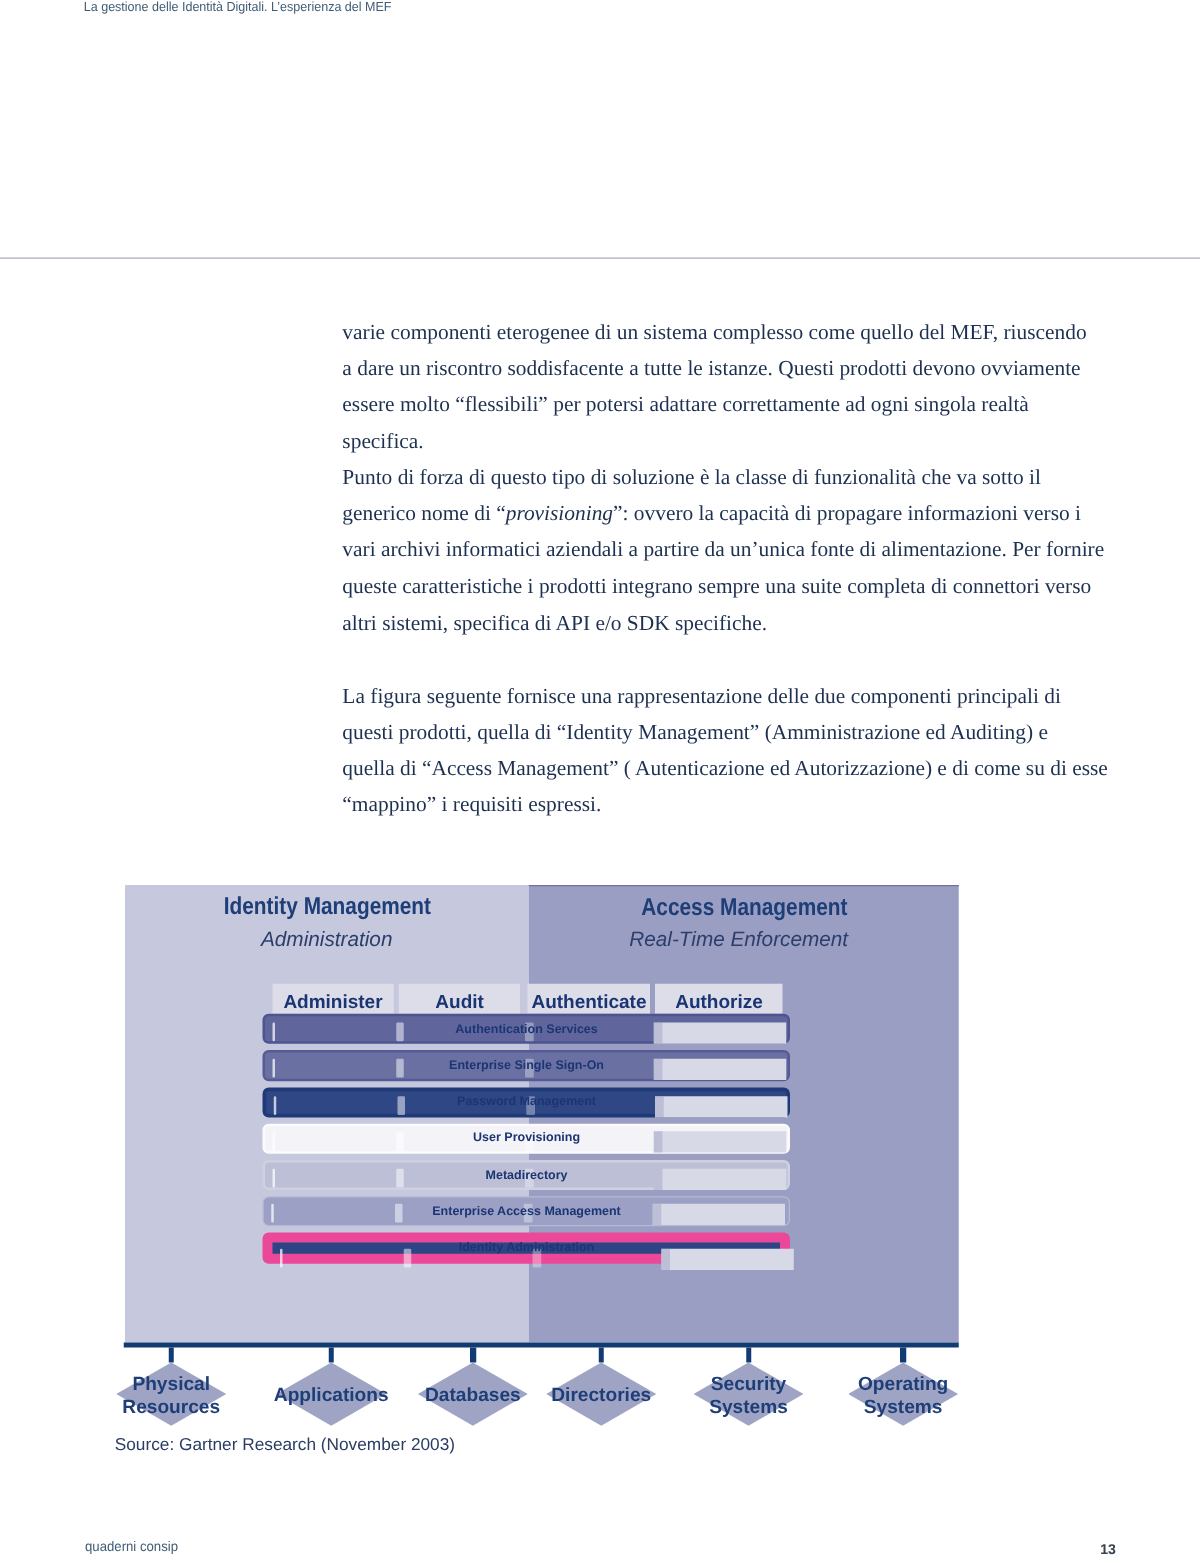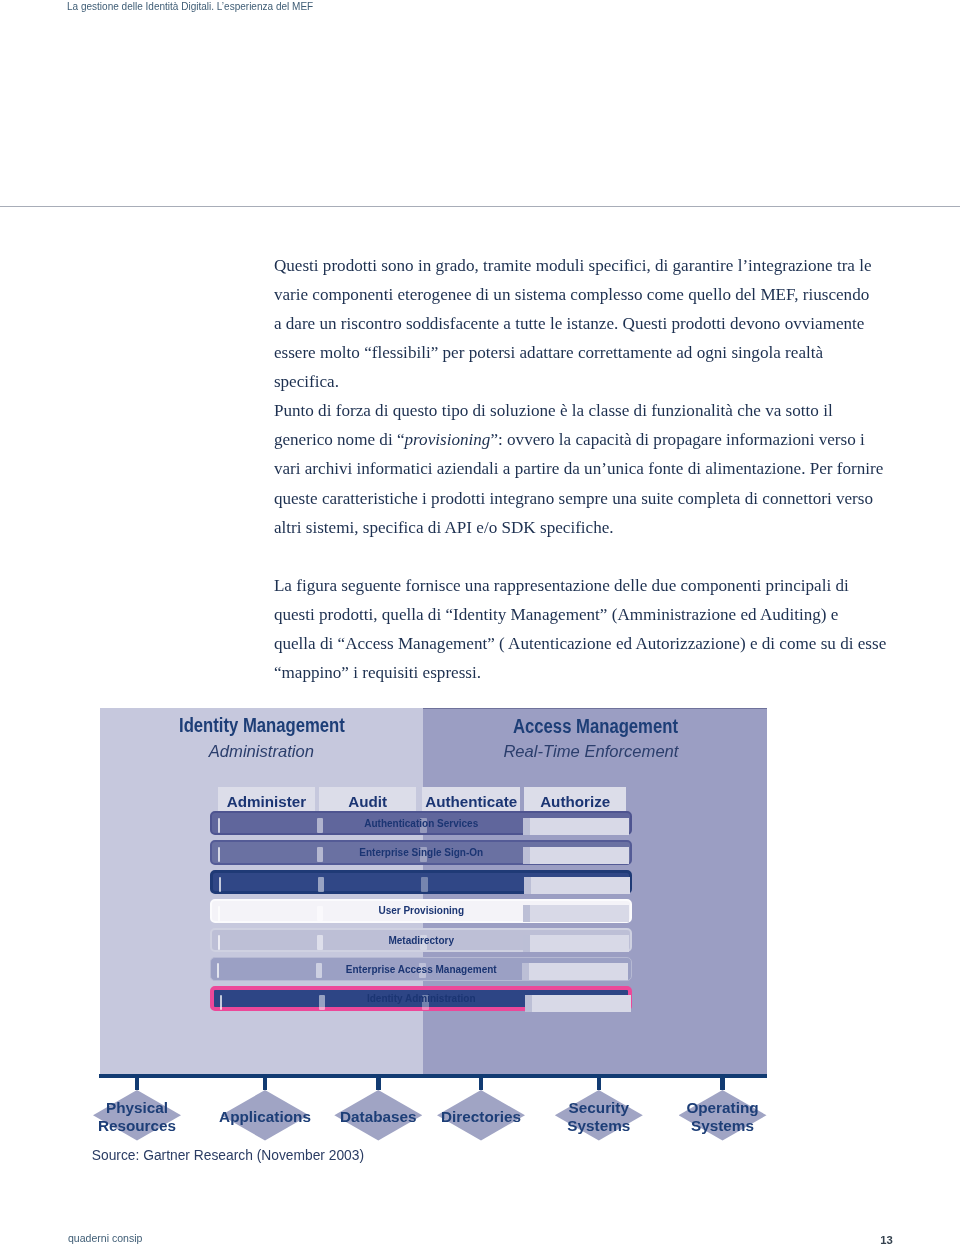--- a/index.html
+++ b/index.html
@@ -70,21 +70,20 @@
 </style>
 </head>
 <body>
 
 <div class="page">
 
   <div class="run-head">La gestione delle Identità Digitali. L’esperienza del MEF</div>
   <div class="head-rule"></div>
 
   <div class="copy">
-    <span class="ln">Questi prodotti sono in grado, tramite moduli specifici, di garantire l’integrazione tra le</span>
     <span class="ln">varie componenti eterogenee di un sistema complesso come quello del MEF, riuscendo</span>
     <span class="ln">a dare un riscontro soddisfacente a tutte le istanze. Questi prodotti devono ovviamente</span>
     <span class="ln">essere molto “flessibili” per potersi adattare correttamente ad ogni singola realtà</span>
     <span class="ln">specifica.</span>
     <span class="ln">Punto di forza di questo tipo di soluzione è la classe di funzionalità che va sotto il</span>
     <span class="ln"><span>generico nome di “</span><i>provisioning</i><span>”: ovvero la capacità di propagare informazioni verso i</span></span>
     <span class="ln">vari archivi informatici aziendali a partire da un’unica fonte di alimentazione. Per fornire</span>
     <span class="ln">queste caratteristiche i prodotti integrano sempre una suite completa di connettori verso</span>
     <span class="ln">altri sistemi, specifica di API e/o SDK specifiche.</span>
     <span class="ln blank"></span>
@@ -117,20 +116,21 @@
       <div class="tick" style="left:5.4px;width:2.3px;"></div>
       <div class="tick" style="left:104.3px;width:6.5px;background:rgba(255,255,255,0.50);"></div>
       <div class="tick" style="left:208.1px;width:6.3px;background:rgba(255,255,255,0.34);"></div>
       <div class="lbl">Enterprise Single Sign-On</div>
     </div>
     <div class="bar" style="top:162.1px;height:24.2px;background:#304786;border:3px solid #1f3a76;">
       <div class="authbox"></div>
       <div class="tick" style="left:5.4px;width:2.3px;"></div>
       <div class="tick" style="left:104.3px;width:6.5px;background:rgba(255,255,255,0.50);"></div>
       <div class="tick" style="left:208.1px;width:6.3px;background:rgba(255,255,255,0.34);"></div>
+      <div class="lbl">Password Management</div>
     </div>
     <div class="bar" style="top:191.3px;height:24.2px;background:#f4f3f8;border:2px solid #fbfbfd;">
       <div class="authbox"></div>
       <div class="tick" style="left:5.4px;width:2.3px;"></div>
       <div class="tick" style="left:104.3px;width:6.5px;background:rgba(255,255,255,0.50);"></div>
       <div class="tick" style="left:208.1px;width:6.3px;background:rgba(255,255,255,0.34);"></div>
       <div class="lbl">User Provisioning</div>
     </div>
     <div class="bar" style="top:220.5px;height:24.2px;background:#bdbfd6;border:2px solid #cfd1e1;">
       <div class="authbox"></div>
@@ -139,21 +139,21 @@
       <div class="tick" style="left:208.1px;width:6.3px;background:rgba(255,255,255,0.34);"></div>
       <div class="lbl">Metadirectory</div>
     </div>
     <div class="bar" style="top:249.7px;height:24.2px;background:#9ba0c4;border:1px solid #b6b9d3;">
       <div class="authbox"></div>
       <div class="tick" style="left:5.4px;width:2.3px;"></div>
       <div class="tick" style="left:104.3px;width:6.5px;background:rgba(255,255,255,0.50);"></div>
       <div class="tick" style="left:208.1px;width:6.3px;background:rgba(255,255,255,0.34);"></div>
       <div class="lbl">Enterprise Access Management</div>
     </div>
-    <div class="bar" style="top:278.9px;height:24.2px;background:#2d4585;border:4px solid #ec4899;">
+    <div class="bar" style="top:278.9px;height:24.2px;background:#2d4585;border:8px solid #ec4899;">
       <div class="authbox"></div>
       <div class="tick" style="left:5.4px;width:2.3px;"></div>
       <div class="tick" style="left:104.3px;width:6.5px;background:rgba(255,255,255,0.50);"></div>
       <div class="tick" style="left:208.1px;width:6.3px;background:rgba(255,255,255,0.34);"></div>
       <div class="lbl">Identity Administration</div>
     </div>
   </div>
   <div class="axis"></div>
   <div class="stem" style="left:134.7px;top:1077.8px;height:12.2px;"></div>
   <div class="stem" style="left:262.7px;top:1077.8px;height:12.2px;"></div>

